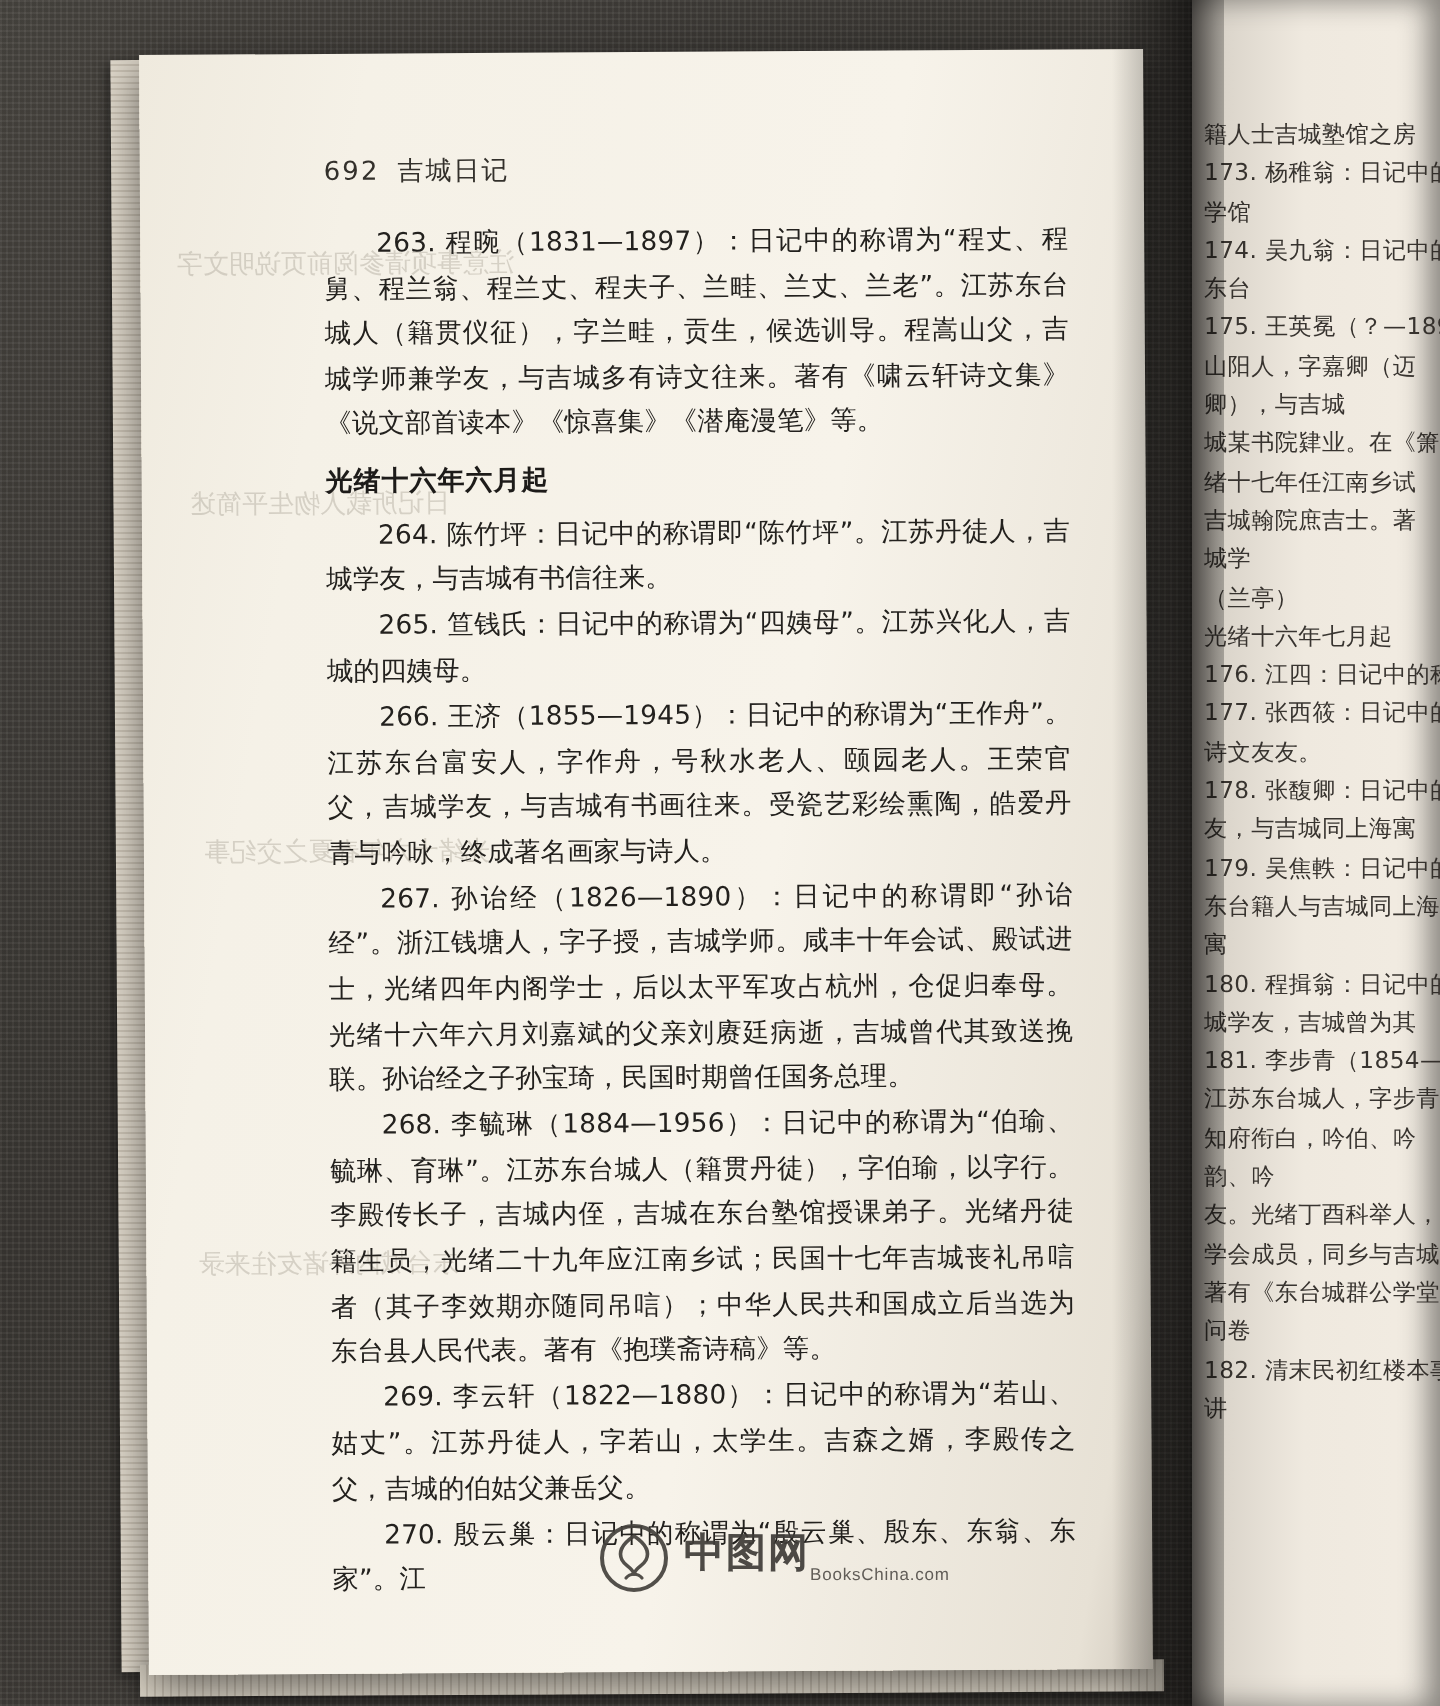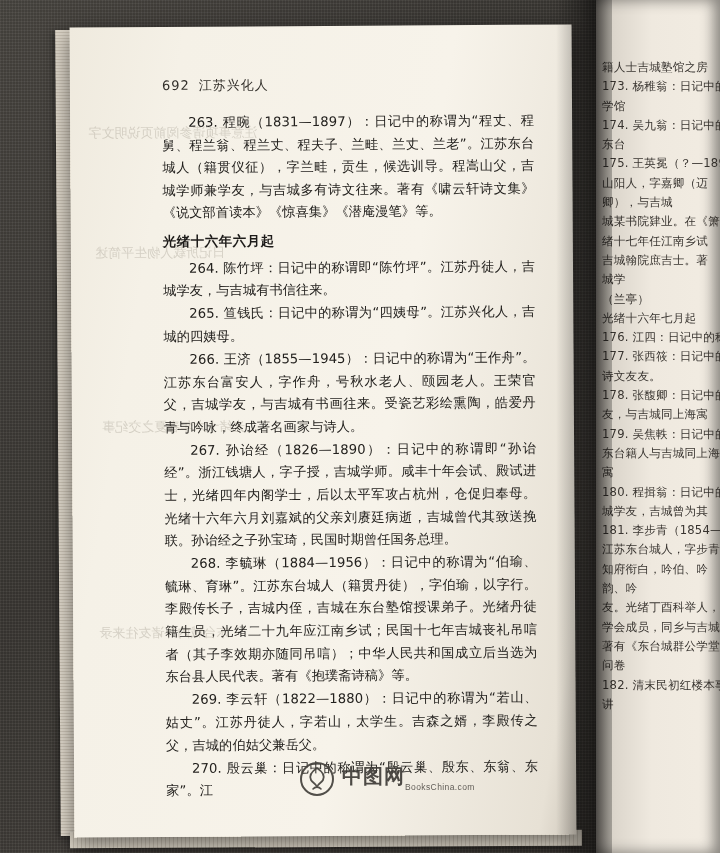--- a/index.html
+++ b/index.html
@@ -219,21 +219,21 @@
   <div id="page-left">
 
     <div class="showthrough" style="left:18px; top:96px;">注意事项请参阅前页说明文字</div>
     <div class="showthrough" style="left:24px; top:216px;">日记所载人物生平简述</div>
     <div class="showthrough" style="left:30px; top:390px;">光绪十六年春夏之交纪事</div>
     <div class="showthrough" style="left:26px; top:596px;">东台城内外诸友往来录</div>
 
     <div id="page-body">
 
       <div id="running-head">
-        <span class="folio">692</span><span>江苏兴化人</span>
+        <span class="folio">692</span><span>吉城日记</span>
       </div>
 
       <p class="para"><span class="indent"></span><span>263. 程晼（1831—1897）：日记中的称谓为“程丈、程舅、程兰翁、程兰丈、程夫子、兰畦、兰丈、兰老”。江苏东台城人（籍贯仪征），字兰畦，贡生，候选训导。程嵩山父，吉城学师兼学友，与吉城多有诗文往来。著有《啸云轩诗文集》《说文部首读本》《惊喜集》《潜庵漫笔》等。</span></p>
 
       <div class="section-head">光绪十六年六月起</div>
 
       <p class="para"><span class="indent"></span><span>264. 陈竹坪：日记中的称谓即“陈竹坪”。江苏丹徒人，吉城学友，与吉城有书信往来。</span></p>
       <p class="para"><span class="indent"></span><span>265. 笪钱氏：日记中的称谓为“四姨母”。江苏兴化人，吉城的四姨母。</span></p>
       <p class="para"><span class="indent"></span><span>266. 王济（1855—1945）：日记中的称谓为“王作舟”。江苏东台富安人，字作舟，号秋水老人、颐园老人。王荣官父，吉城学友，与吉城有书画往来。受瓷艺彩绘熏陶，皓爱丹青与吟咏，终成著名画家与诗人。</span></p>
       <p class="para"><span class="indent"></span><span>267. 孙诒经（1826—1890）：日记中的称谓即“孙诒经”。浙江钱塘人，字子授，吉城学师。咸丰十年会试、殿试进士，光绪四年内阁学士，后以太平军攻占杭州，仓促归奉母。光绪十六年六月刘嘉斌的父亲刘赓廷病逝，吉城曾代其致送挽联。孙诒经之子孙宝琦，民国时期曾任国务总理。</span></p>

